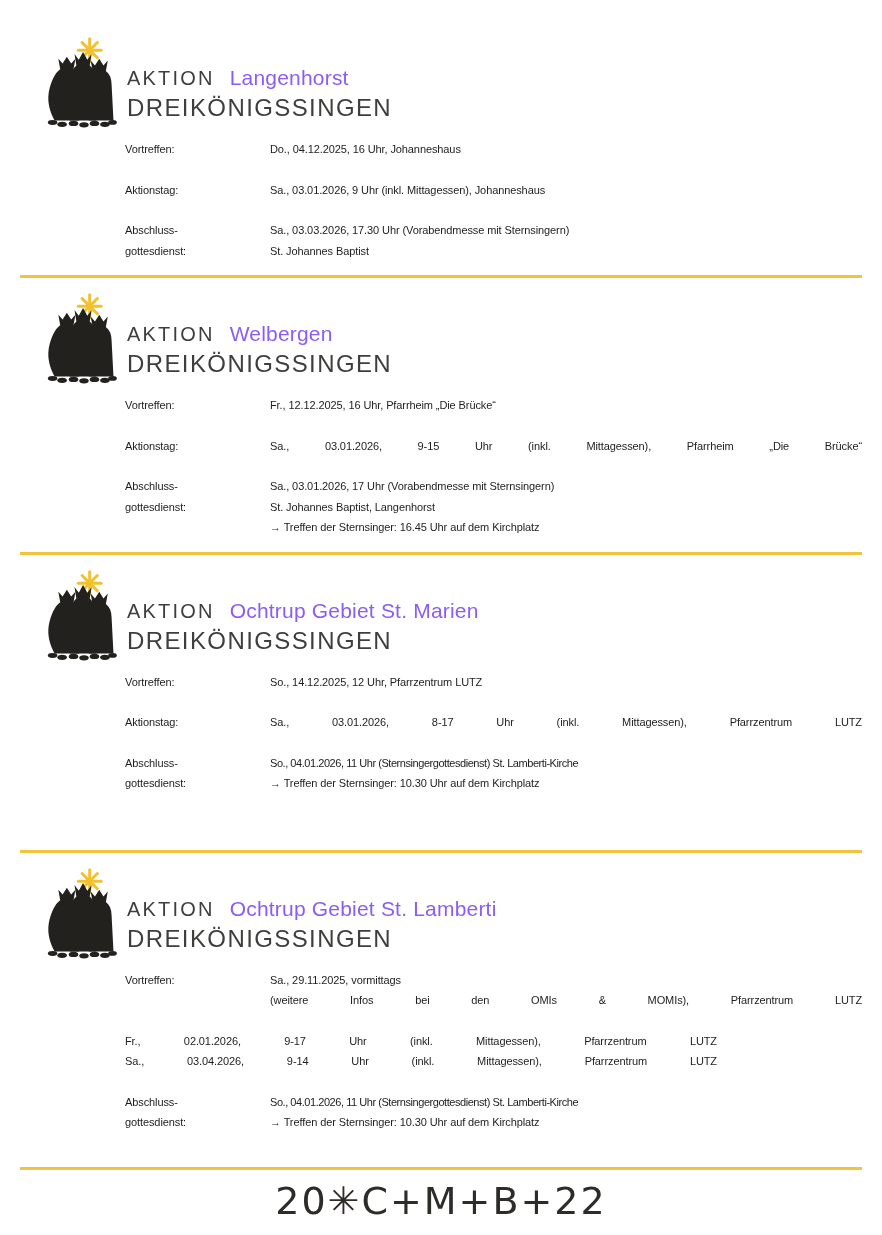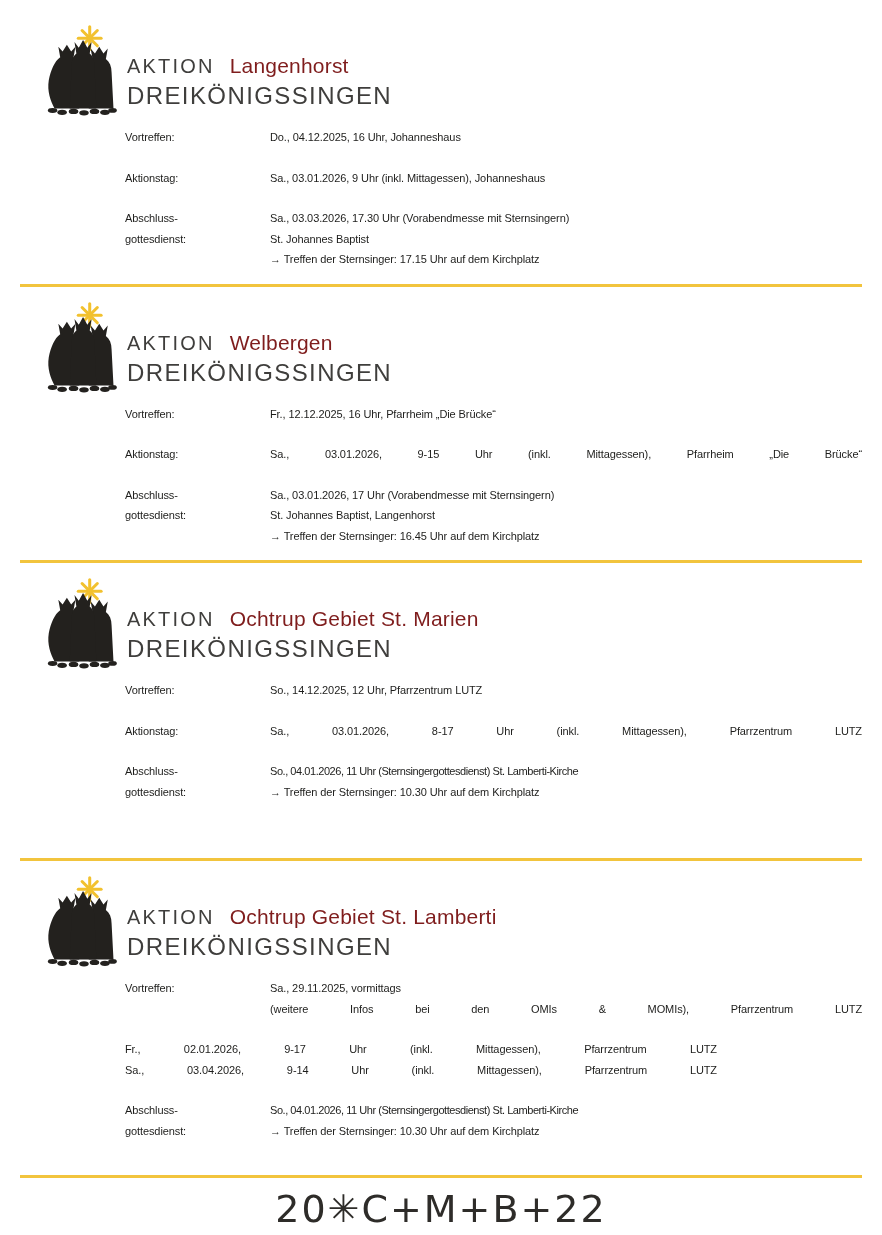--- a/index.html
+++ b/index.html
@@ -2,34 +2,34 @@
 <html><head>
 <meta charset="utf-8">
 <style>
   * { box-sizing: border-box; margin: 0; padding: 0; }
   html, body { background: #ffffff; }
   body {
     width: 882px; height: 1235px; overflow: hidden;
     font-family: "Liberation Sans", sans-serif;
     color: #1d1d1b;
   }
-  .page { padding-top: 24px; }
+  .page { padding-top: 36px; }
 
   section { margin-top: 14px; }
   section:first-of-type { margin-top: 0; }
 
   .sec-header { display: flex; align-items: flex-start; padding-left: 45px; }
   .logo { width: 78px; flex: 0 0 78px; }
   .brand { margin-left: 4px; padding-top: 30px; }
   .brand-line1 { display: flex; align-items: baseline; white-space: nowrap; }
   .brand-aktion {
     font-size: 20px; letter-spacing: 2.2px; font-weight: 500; color: #3f3e3c;
   }
   .sec-title {
-    font-size: 21px; color: #7f1d1d; margin-left: 15px; letter-spacing: 0.2px;
+    font-size: 21px; color: #8b5cf6; margin-left: 15px; letter-spacing: 0.2px;
   }
   .brand-line2 {
     font-size: 24px; letter-spacing: 1.4px; font-weight: 500; color: #3f3e3c;
     margin-top: 4px; white-space: nowrap;
   }
 
   .rows { margin-left: 125px; margin-top: 6px; }
   .row { display: flex; margin-bottom: 20px; }
   .row:last-child { margin-bottom: 0; }
   .row-label { width: 145px; flex: 0 0 145px; }
@@ -121,21 +121,20 @@
   </div>
 
   <div class="row">
     <div class="row-label">
               <div class="label-line">Abschluss-</div>
               <div class="label-line">gottesdienst:</div>
             </div>
     <div class="row-value">
               <div class="value-line"><span>Sa., 03.03.2026, 17.30 Uhr (Vorabendmesse mit Sternsingern)</span></div>
               <div class="value-line"><span>St. Johannes Baptist</span></div>
-              <div class="value-line"><span>→ Treffen der Sternsinger: 17.15 Uhr auf dem Kirchplatz</span></div>
             </div>
   </div>
 </div>
     <hr class="divider">
   </section>
 
   <section class="section">
     <header class="sec-header">
       <div class="logo">
         <svg viewBox="0 0 82 96" width="78" height="93" aria-hidden="true">

